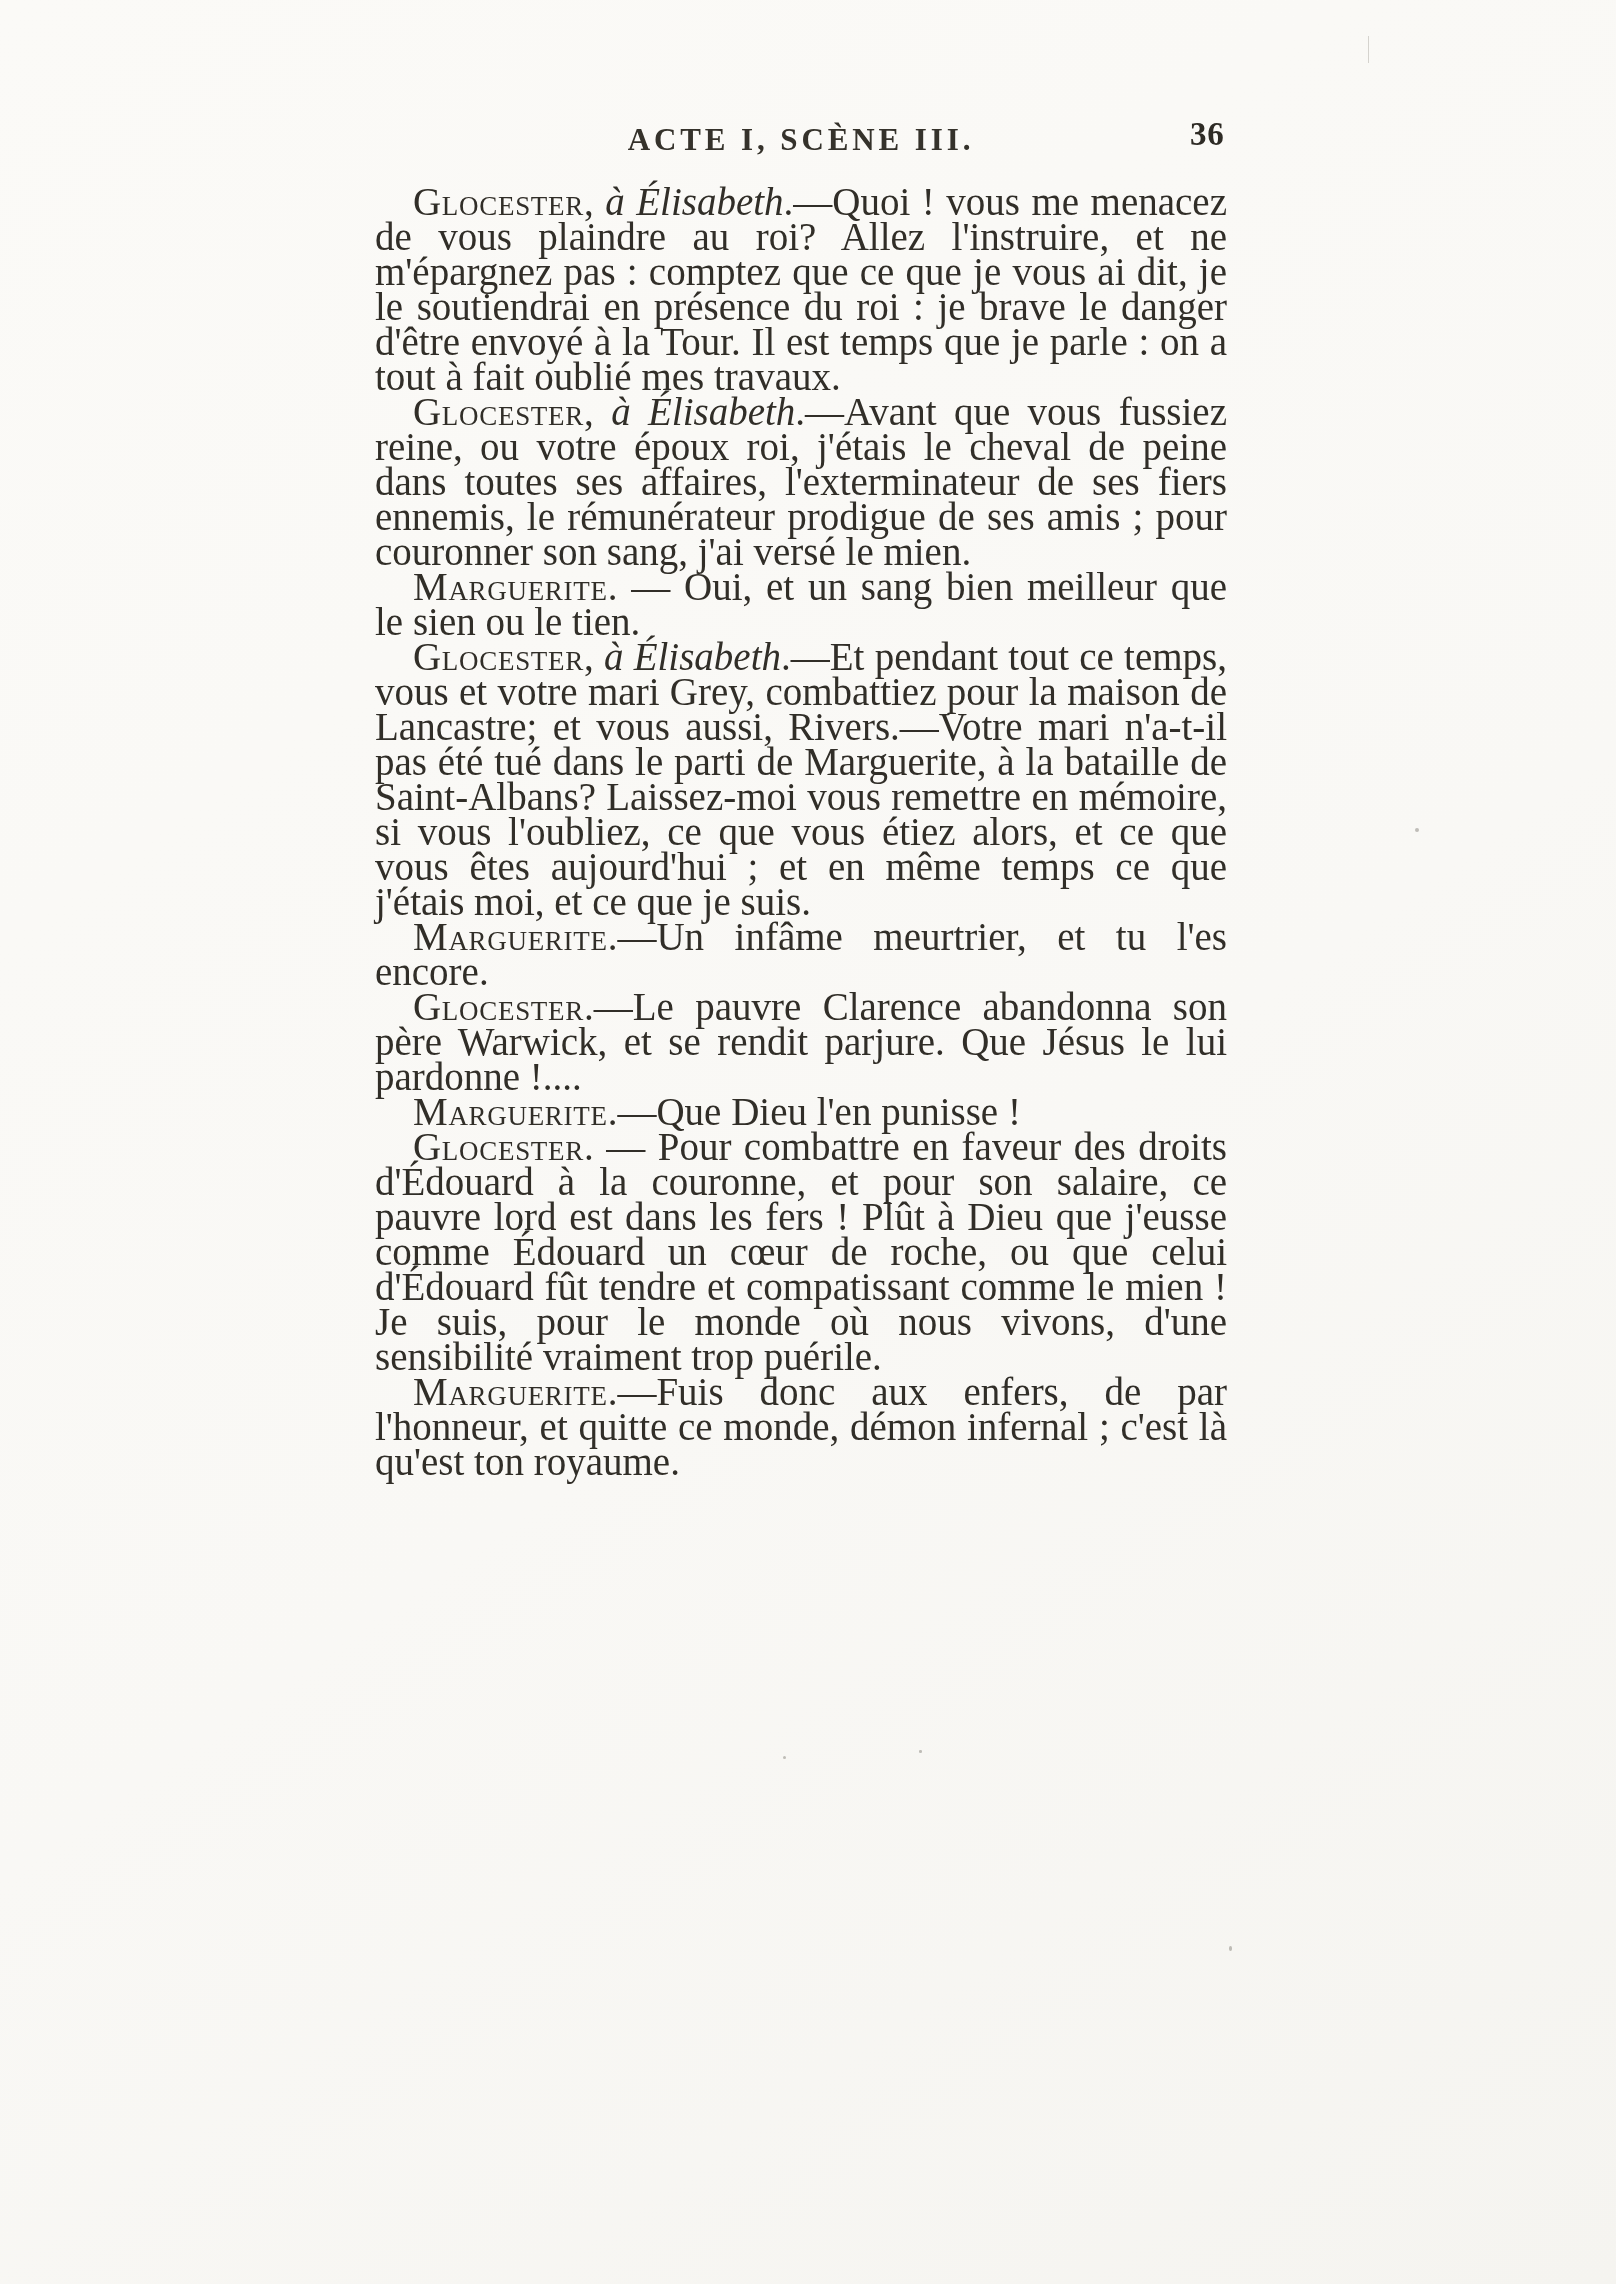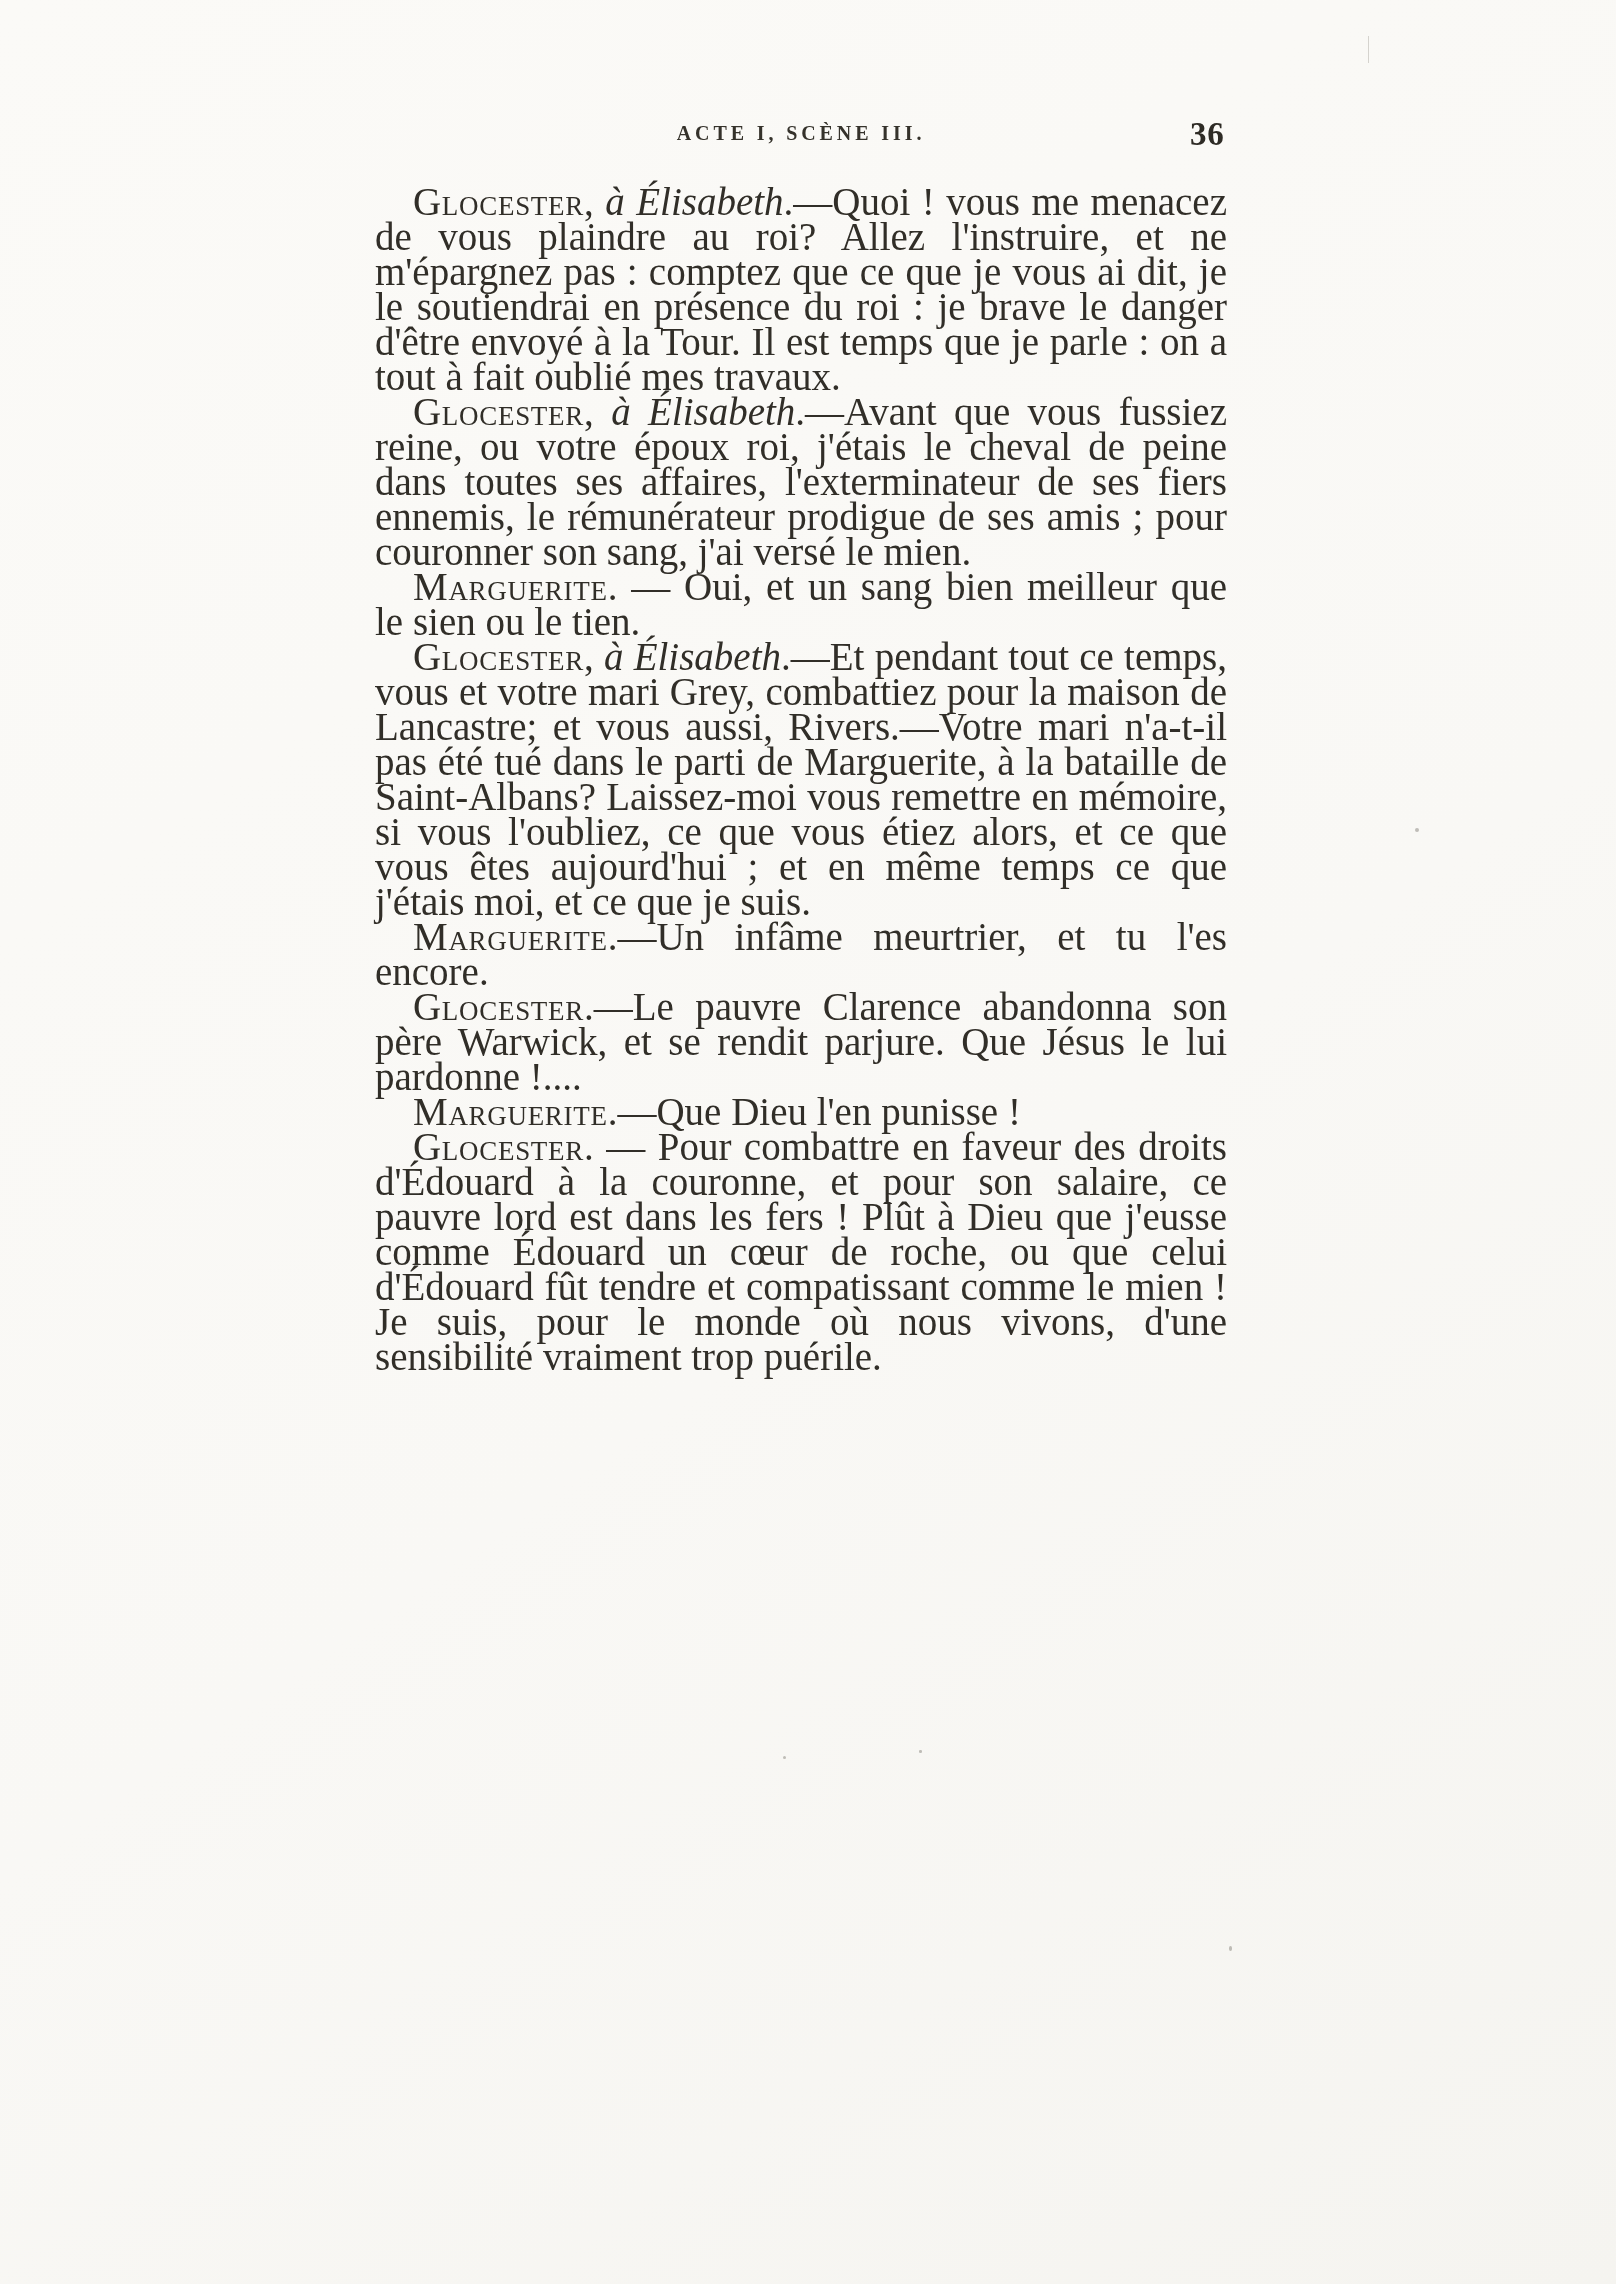--- a/index.html
+++ b/index.html
@@ -22,21 +22,21 @@
     top: 122px;
     left: 375px;
     width: 852px;
     height: 39px;
   }
   .header-title {
     position: absolute;
     left: 0;
     right: 0;
     text-align: center;
-    font-size: 20px;
+    font-size: 31px;
     letter-spacing: 3.9px;
     font-weight: 600;
     color: #35322b;
     white-space: nowrap;
   }
   .page-number {
     position: absolute;
     right: 2.6px;
     top: -6.5px;
     font-size: 33px;
@@ -96,20 +96,21 @@
     <p class="para"><span class="speaker">Glocester</span><span>, </span><span class="direction">à Élisabeth</span><span>.—</span><span>Et pendant tout ce temps, vous et votre mari Grey, combattiez pour la maison de Lancastre; et vous aussi, Rivers.—Votre mari n'a-t-il pas été tué dans le parti de Marguerite, à la bataille de Saint-Albans? Laissez-moi vous remettre en mémoire, si vous l'oubliez, ce que vous étiez alors, et ce que vous êtes aujourd'hui ; et en même temps ce que j'étais moi, et ce que je suis.</span></p>
 
     <p class="para"><span class="speaker">Marguerite</span><span></span><span class="direction"></span><span>.—</span><span>Un infâme meurtrier, et tu l'es encore.</span></p>
 
     <p class="para"><span class="speaker">Glocester</span><span></span><span class="direction"></span><span>.—</span><span>Le pauvre Clarence abandonna son père Warwick, et se rendit parjure. Que Jésus le lui pardonne !....</span></p>
 
     <p class="para"><span class="speaker">Marguerite</span><span></span><span class="direction"></span><span>.—</span><span>Que Dieu l'en punisse !</span></p>
 
     <p class="para"><span class="speaker">Glocester</span><span></span><span class="direction"></span><span>. — </span><span>Pour combattre en faveur des droits d'Édouard à la couronne, et pour son salaire, ce pauvre lord est dans les fers ! Plût à Dieu que j'eusse comme Édouard un cœur de roche, ou que celui d'Édouard fût tendre et compatissant comme le mien ! Je suis, pour le monde où nous vivons, d'une sensibilité vraiment trop puérile.</span></p>
 
+    <p class="para"><span class="speaker">Marguerite</span><span></span><span class="direction"></span><span>.—</span><span>Fuis donc aux enfers, de par l'honneur, et quitte ce monde, démon infernal ; c'est là qu'est ton royaume.</span></p>
   </div>
 
   <div class="speck line" style="left:1368px; top:36px; width:1.3px; height:27px;"></div>
   <div class="speck" style="left:1415px; top:828px; width:3.9px; height:3.9px;"></div>
   <div class="speck" style="left:783px; top:1756px; width:3.3px; height:3.3px;"></div>
   <div class="speck" style="left:919px; top:1750px; width:2.6px; height:2.6px;"></div>
   <div class="speck" style="left:1229px; top:1946px; width:3.3px; height:4.6px;"></div>
 
 </div>
 

